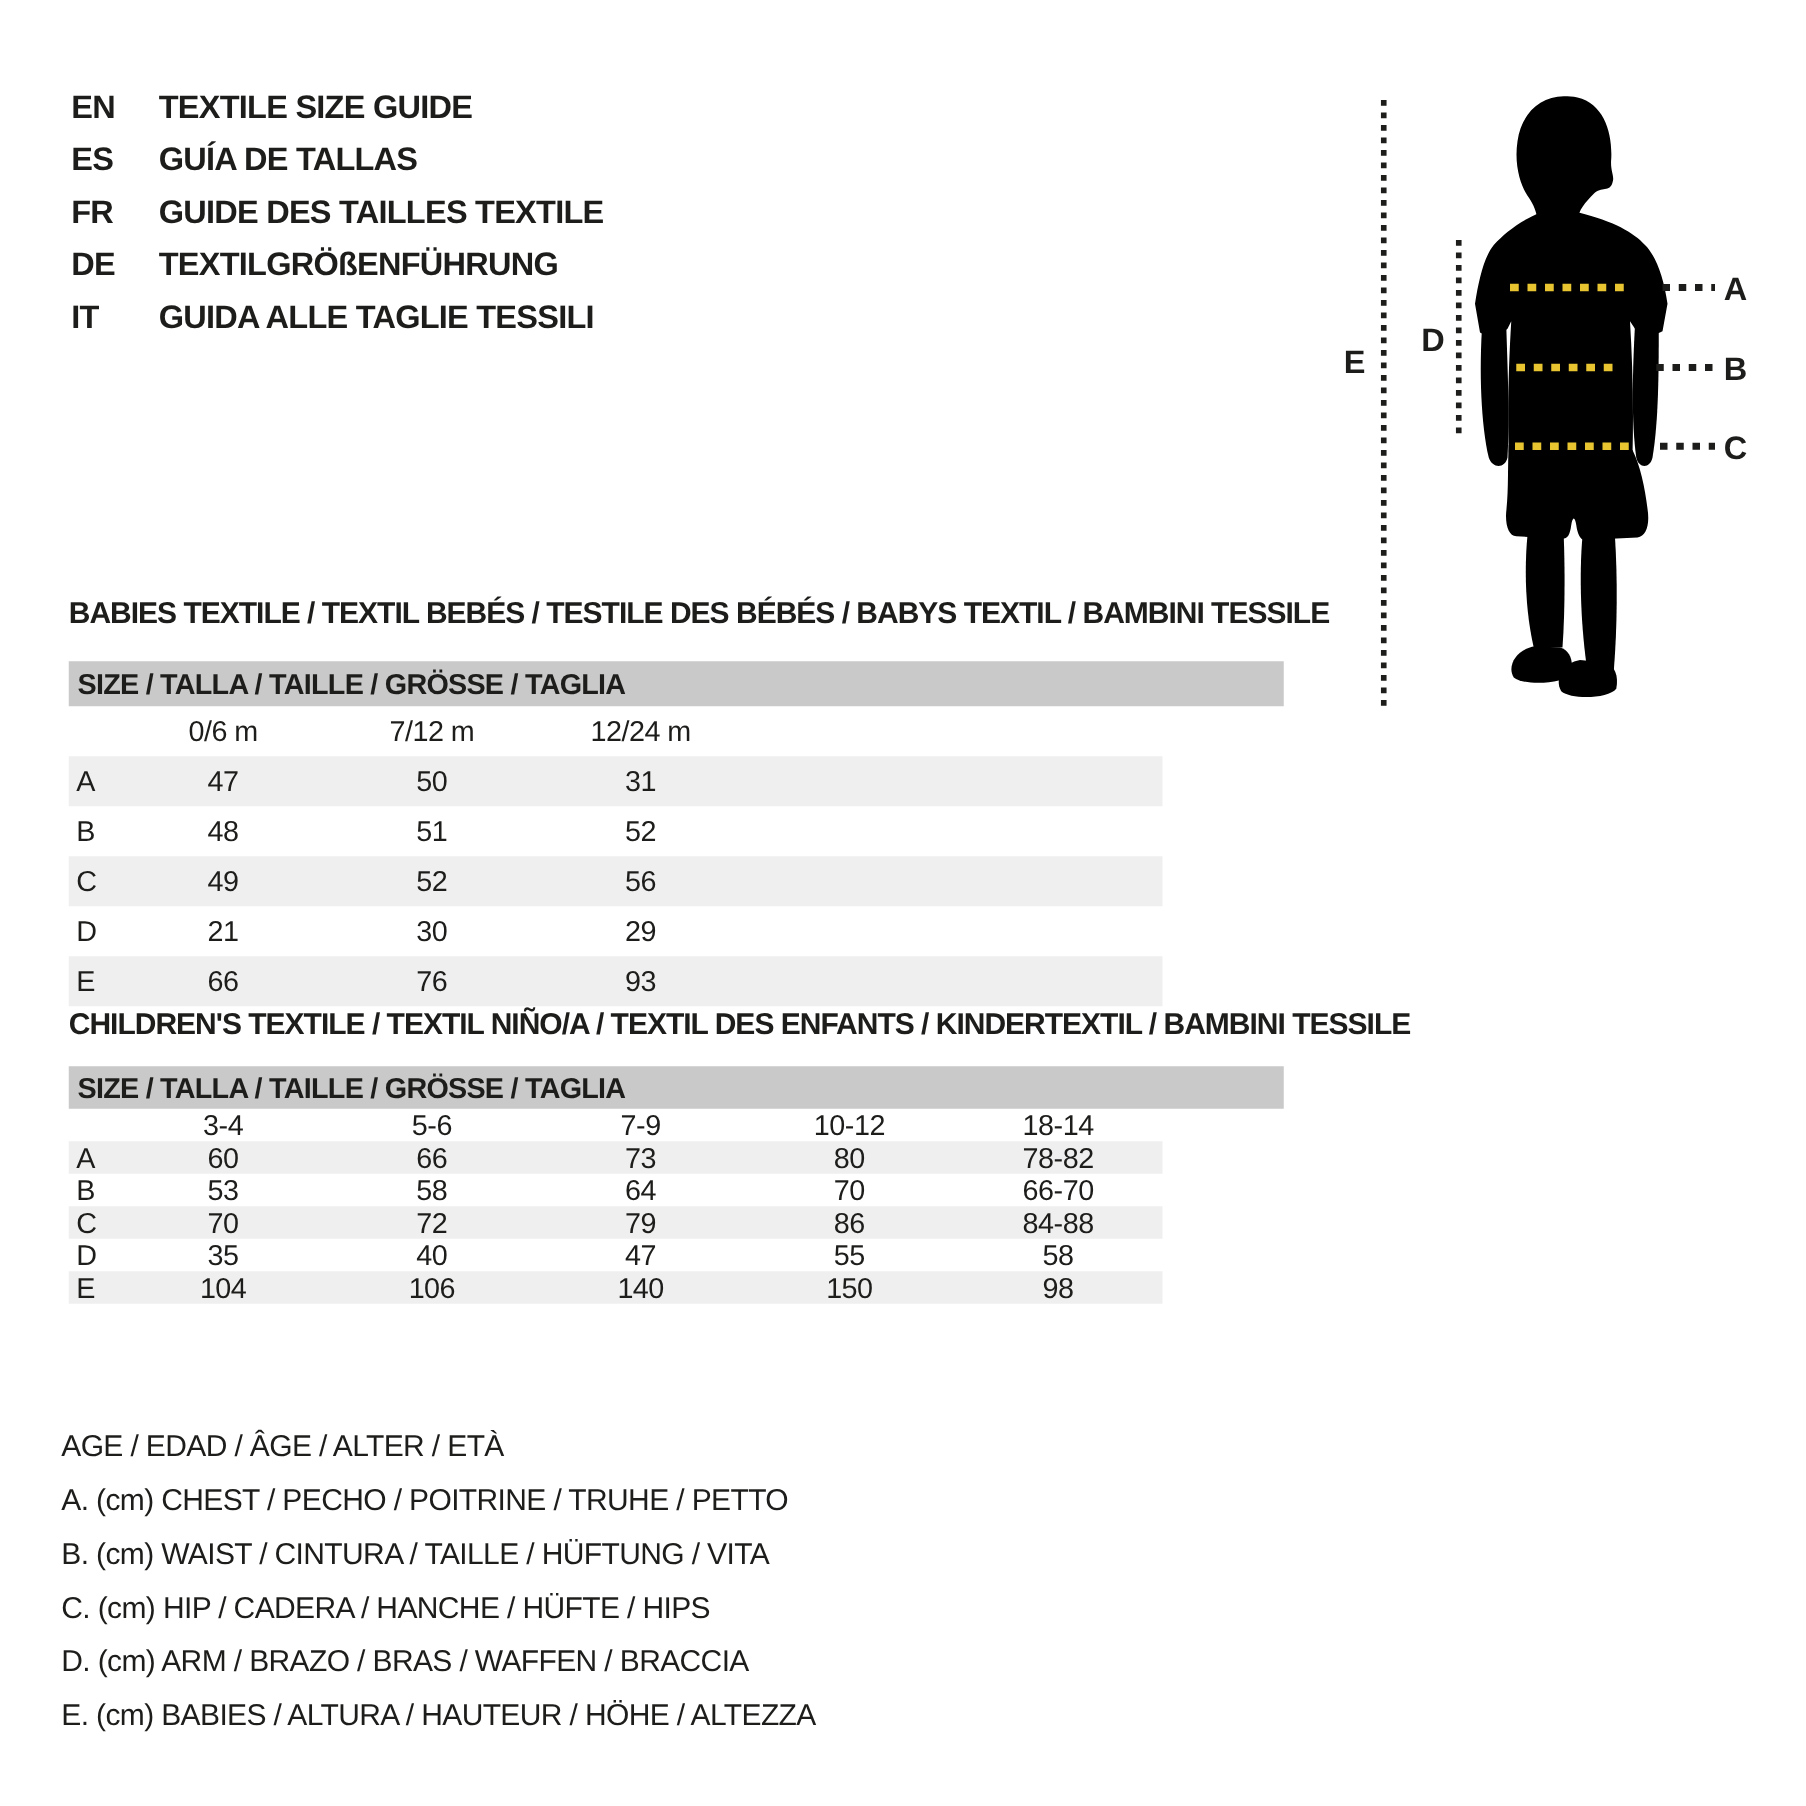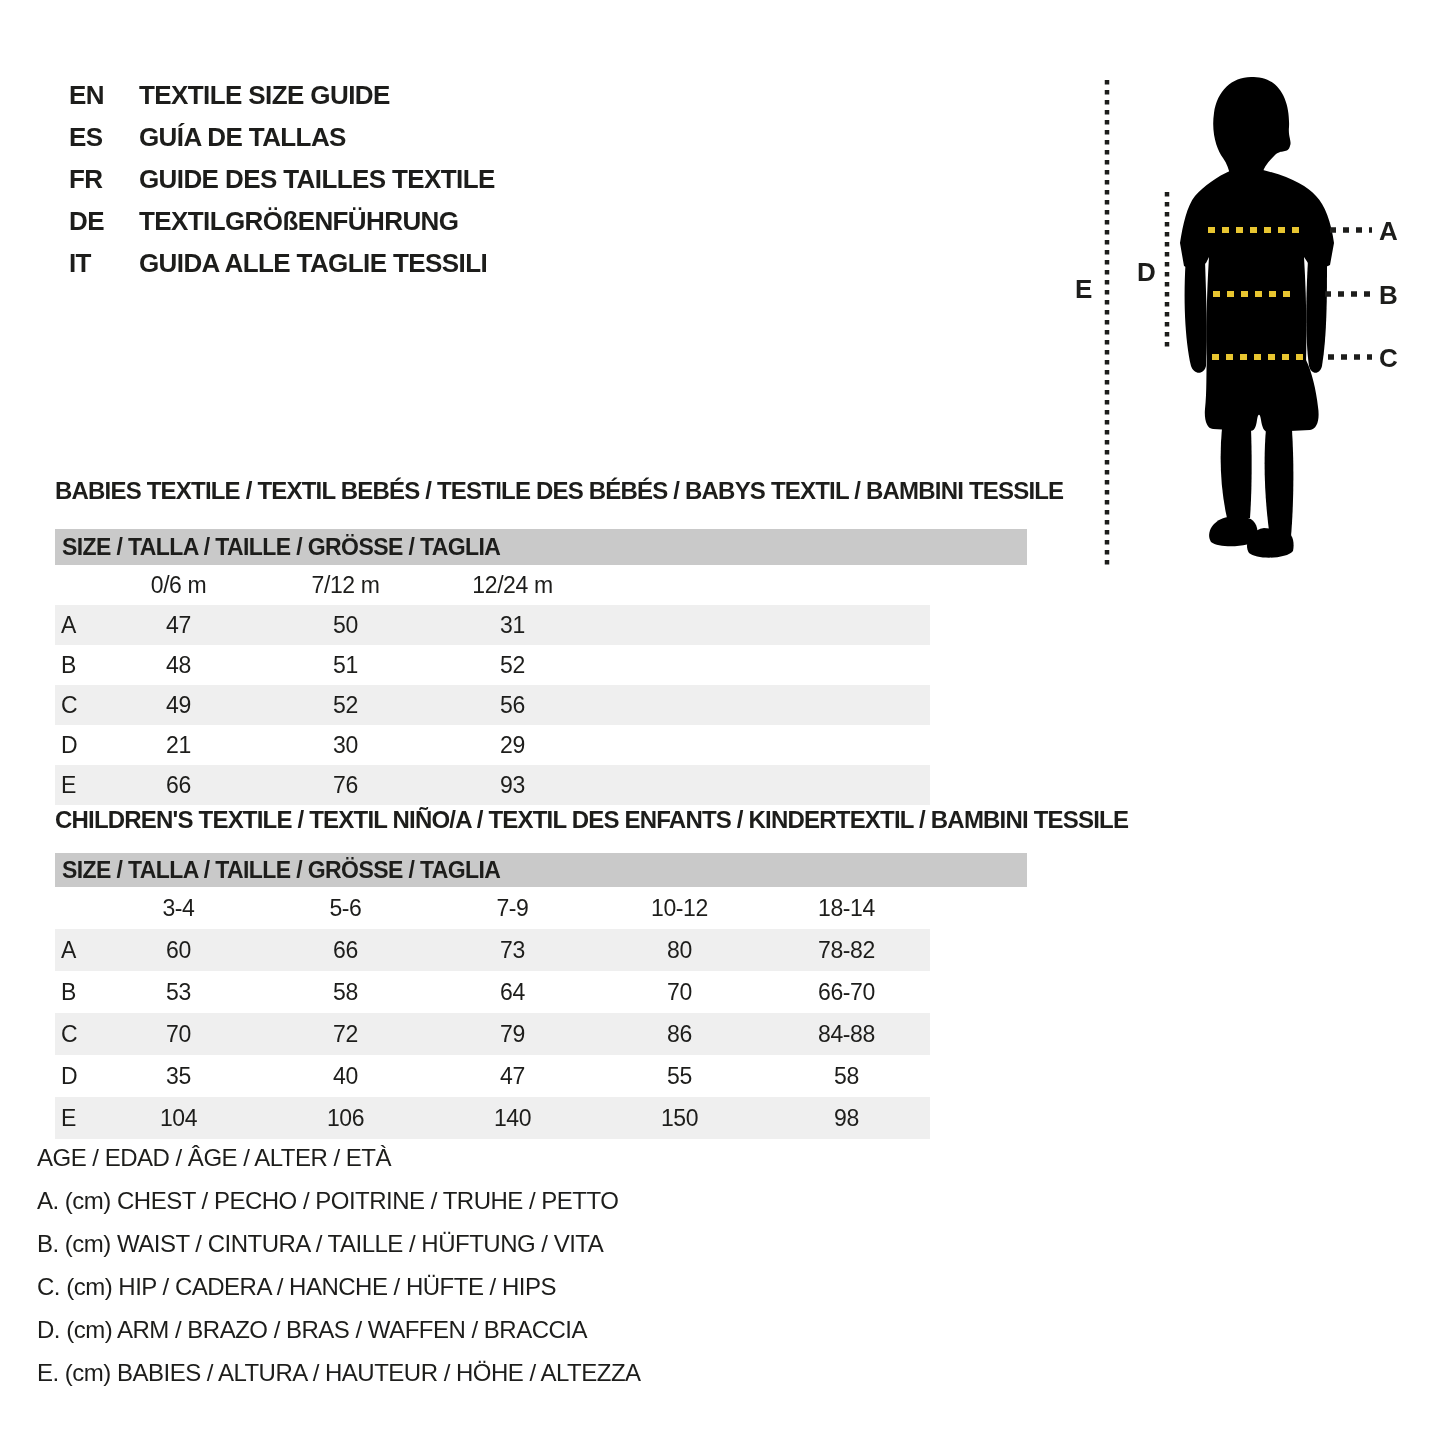--- a/index.html
+++ b/index.html
@@ -1,21 +1,21 @@
 <!DOCTYPE html>
 <html><head>
 <meta charset="utf-8">
 <style>
   html,body{margin:0;padding:0;background:#fff;}
   .canvas{
     position:relative;width:1445px;height:1445px;background:#ffffff;
     font-family:"Liberation Sans", sans-serif;color:#1d1d1b;overflow:hidden;
   }
   
-  .lang-block{position:absolute;left:57px;top:74px;margin-left:12px;}
+  .lang-block{position:absolute;left:57px;top:64px;}
   .lang-row{display:flex;height:42px;align-items:center;}
   .lang-code,.lang-title{
     font-weight:bold;font-size:26px;letter-spacing:-0.6px;white-space:nowrap;
   }
   .lang-code{width:70px;flex:0 0 70px;}
   
   .figure-svg{position:absolute;left:1030px;top:55px;width:415px;height:540px;}
   .figure-svg text{
     font-family:"Liberation Sans", sans-serif;font-weight:bold;font-size:26px;
     fill:#1d1d1b;letter-spacing:-0.5px;
@@ -31,23 +31,23 @@
     display:flex;align-items:center;
   }
   .size-bar span{
     font-weight:bold;font-size:23px;letter-spacing:-0.6px;padding-left:7px;white-space:nowrap;
   }
   .tbl{position:absolute;left:55px;width:875px;}
   .trow{display:grid;grid-template-columns:40px 167px 167px 167px 167px 167px;align-items:center;}
   .trow.striped{background:#efefef;}
   .cell{text-align:center;font-size:23px;letter-spacing:-0.4px;}
   .lcell{text-align:left;padding-left:6px;font-size:23px;letter-spacing:-0.4px;}
-  .h35 .trow{height:40px;} .h34 .trow{height:42px;}
-  
-  .legend{position:absolute;left:37px;top:1136px;}
+  .h35 .trow{height:40px;} .h34 .trow{height:26px;}
+  
+  .legend{position:absolute;left:49px;top:1136px;}
   .legend-line{
     height:43px;display:flex;align-items:center;font-size:24px;
     letter-spacing:-0.5px;white-space:nowrap;
   }
 </style>
 </head>
 <body>
 
 <div class="canvas">
 

